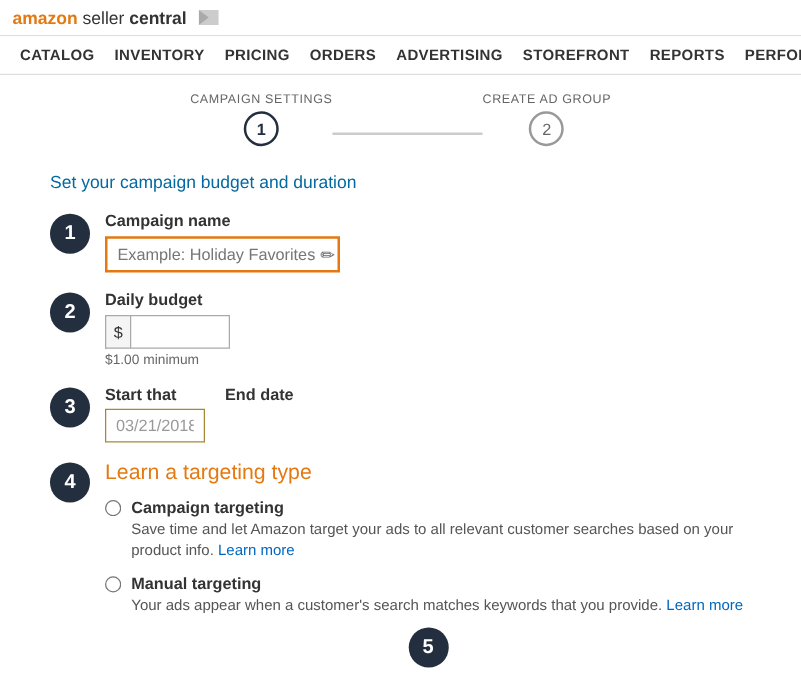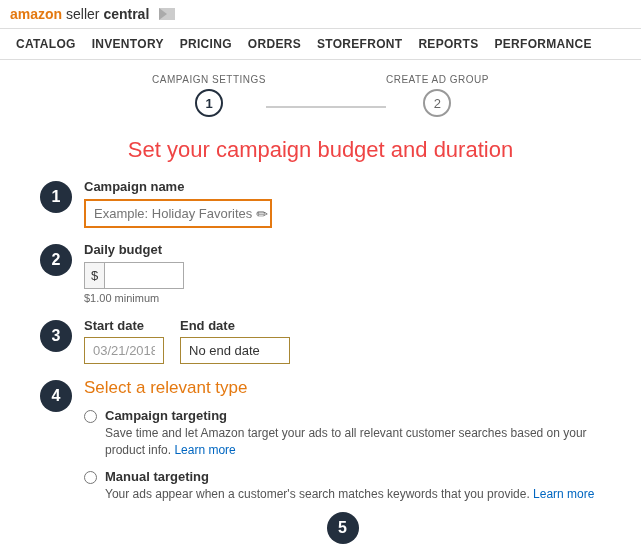--- a/index.html
+++ b/index.html
@@ -96,25 +96,24 @@
       background: #ccc;
       margin-top: 22px;
     }
 
     
     .main-content {
       padding: 10px 40px 10px 40px;
     }
 
     .section-title {
-      color: #ef4444;
-      font-size: 22px;
+      color: #0369a1;
+      font-size: 14px;
       font-weight: normal;
       margin-bottom: 16px;
-      text-align: center;
     }
 
     
     .form-step {
       display: flex;
       align-items: flex-start;
       margin-bottom: 14px;
       gap: 12px;
     }
     .step-num {
@@ -271,20 +270,21 @@
       <polygon points="0,0 8,6 0,12" fill="#aaa"></polygon>
     </svg>
   </div>
 </div>
 
 <nav class="nav">
   <div class="nav-item">CATALOG</div>
   <div class="nav-item">INVENTORY</div>
   <div class="nav-item">PRICING</div>
   <div class="nav-item">ORDERS</div>
+  <div class="nav-item">ADVERTISING</div>
   <div class="nav-item">STOREFRONT</div>
   <div class="nav-item">REPORTS</div>
   <div class="nav-item">PERFORMANCE</div>
 
 </nav>
 
 <div class="steps-header">
   <div class="step-group">
     <div class="step-label">CAMPAIGN SETTINGS</div>
     <div class="step-circle active">1</div>
@@ -321,35 +321,34 @@
       </div>
       <div class="hint-text">$1.00 minimum</div>
     </div>
   </div>
 
   <div class="form-step">
     <div class="step-num">3</div>
     <div class="form-step-content">
       <div class="date-group">
         <div class="date-field">
-          <label>Start date</label>
+          <label>Start that</label>
           <input type="text" class="text-input date" value="03/21/2018" style="">
         </div>
         <div class="date-field">
           <label>End date</label>
-          <input type="text" class="text-input no-end" value="No end date" style="">
         </div>
       </div>
     </div>
   </div>
 
   <div class="form-step">
     <div class="step-num">4</div>
     <div class="form-step-content">
-      <div class="targeting-title">Select a relevant type</div>
+      <div class="targeting-title">Learn a targeting type</div>
 
       <div class="radio-option">
         <input type="radio" name="targeting" style="">
         <div class="radio-content">
           <div class="option-title">Campaign targeting</div>
           <div class="option-desc">
             <span>Save time and let Amazon target your ads to all relevant customer searches based on your product info.</span>
             <a href="#" class="learn-more">Learn more</a>
           </div>
         </div>

